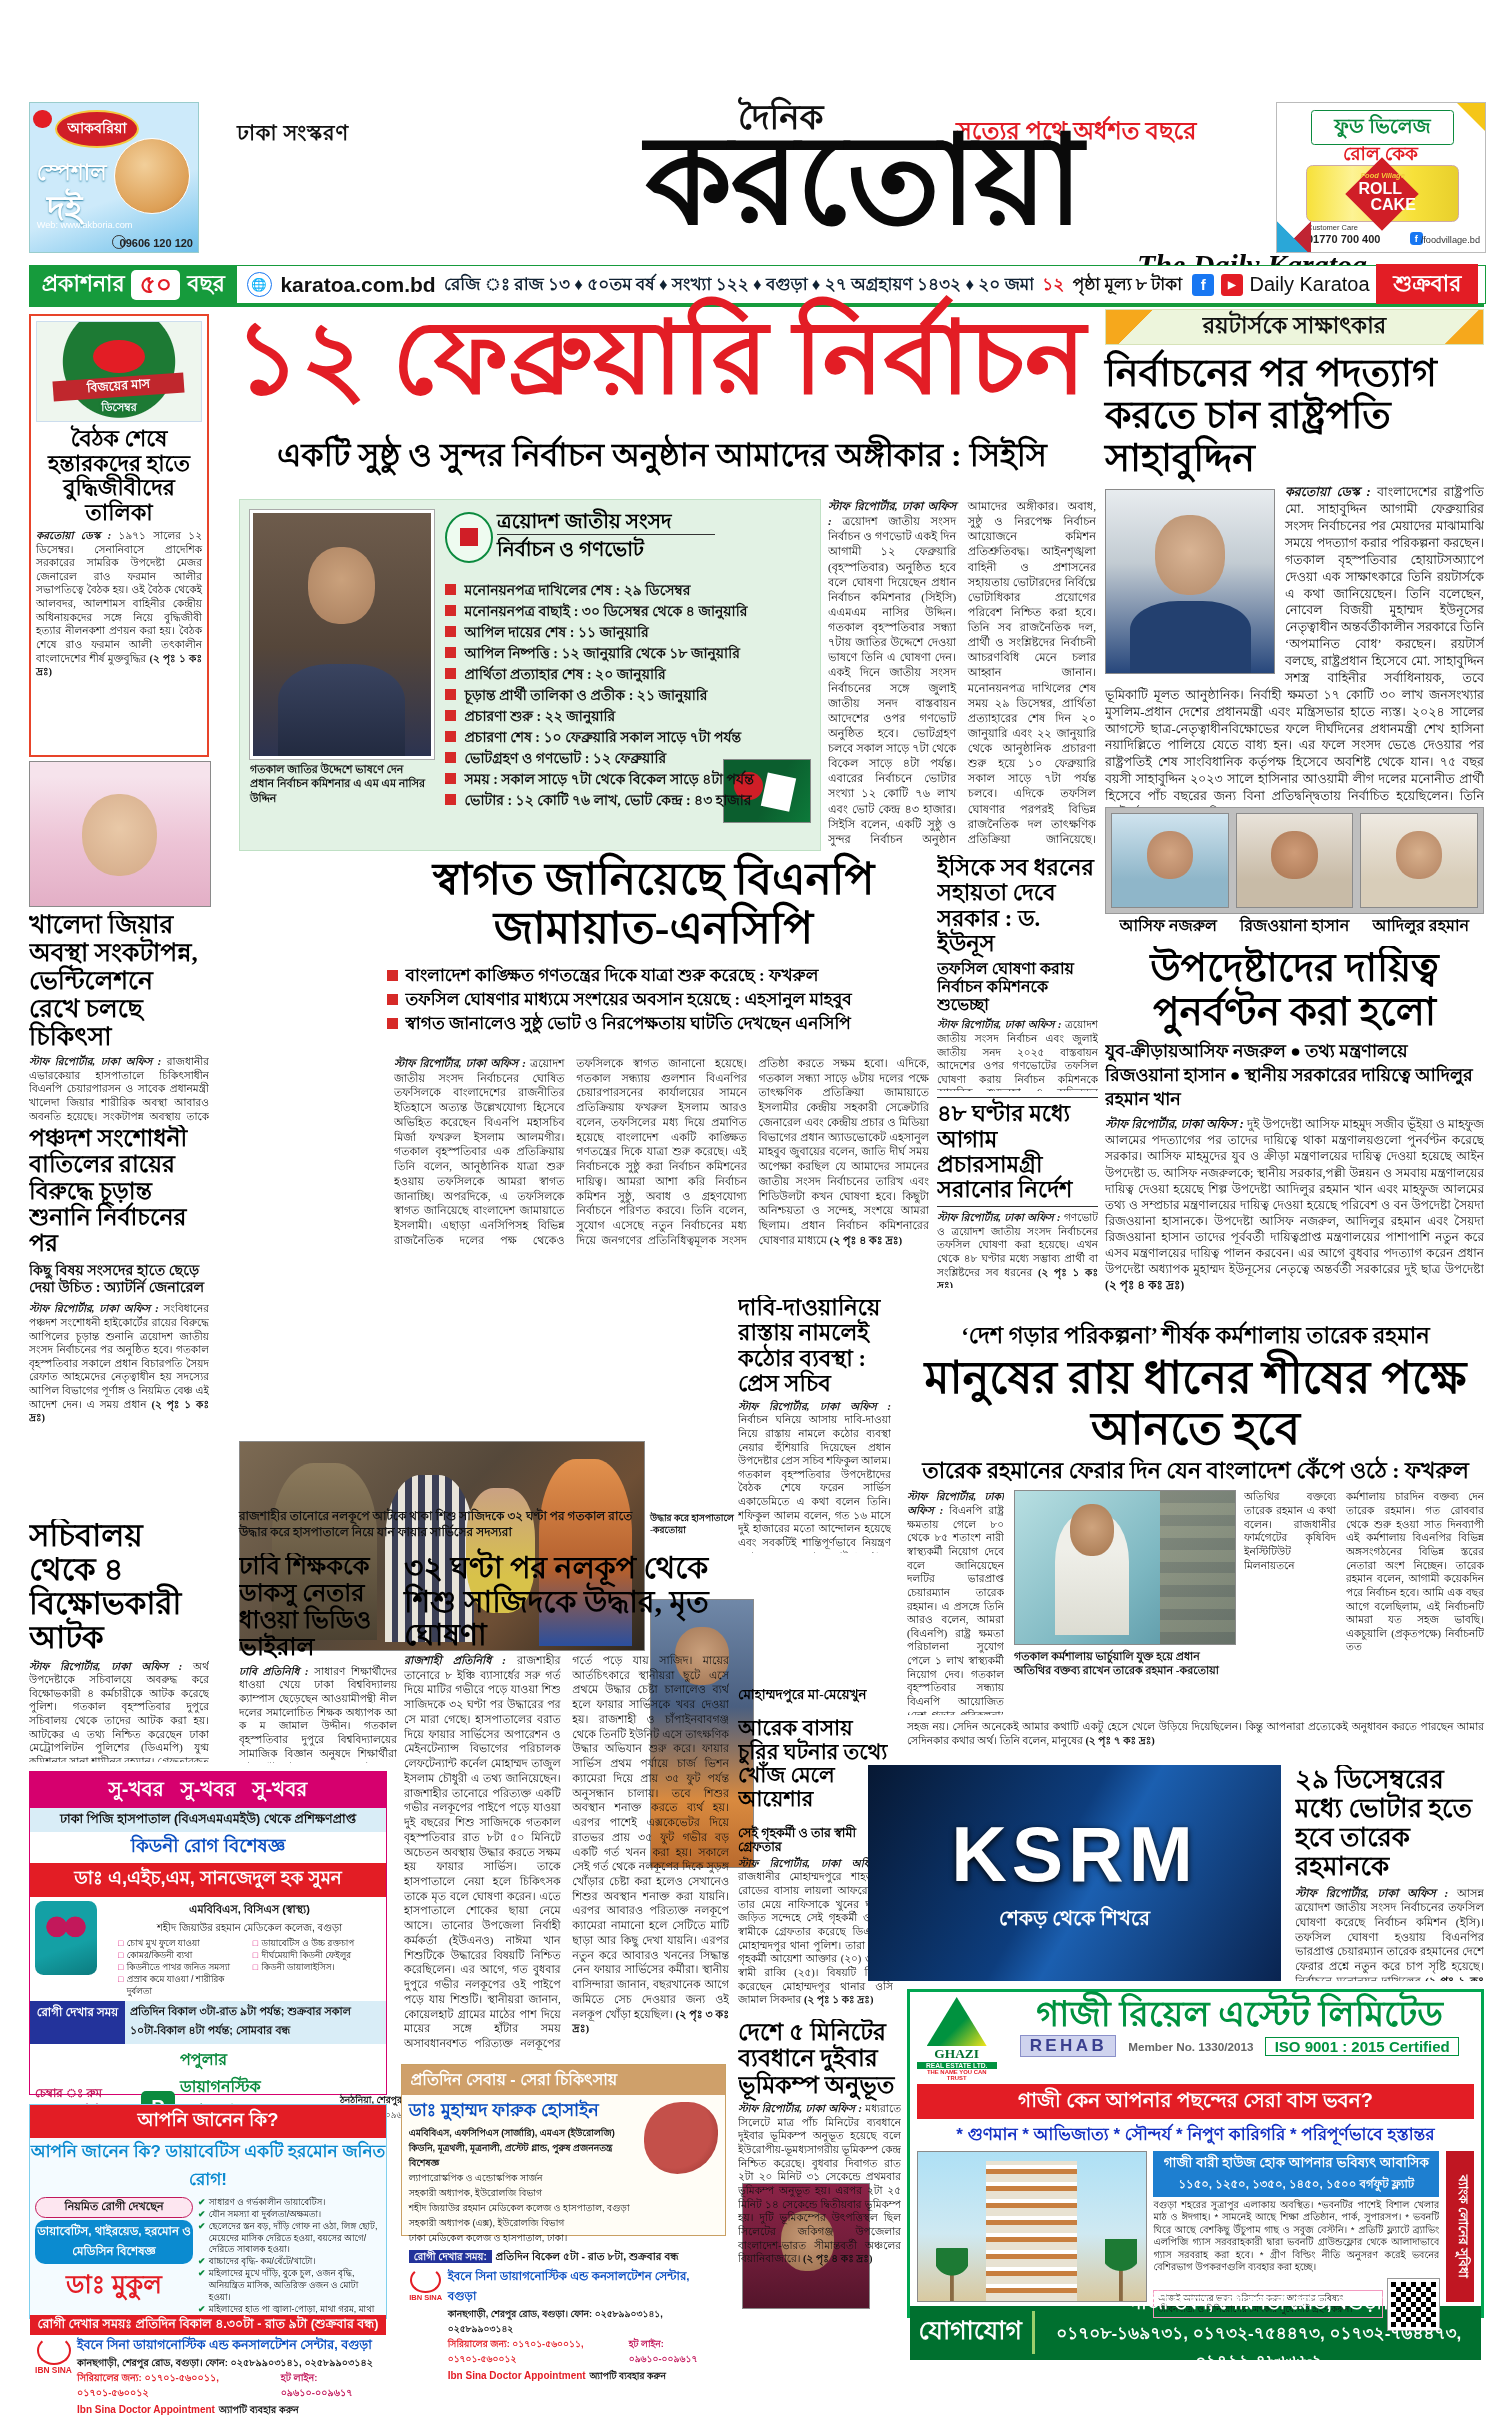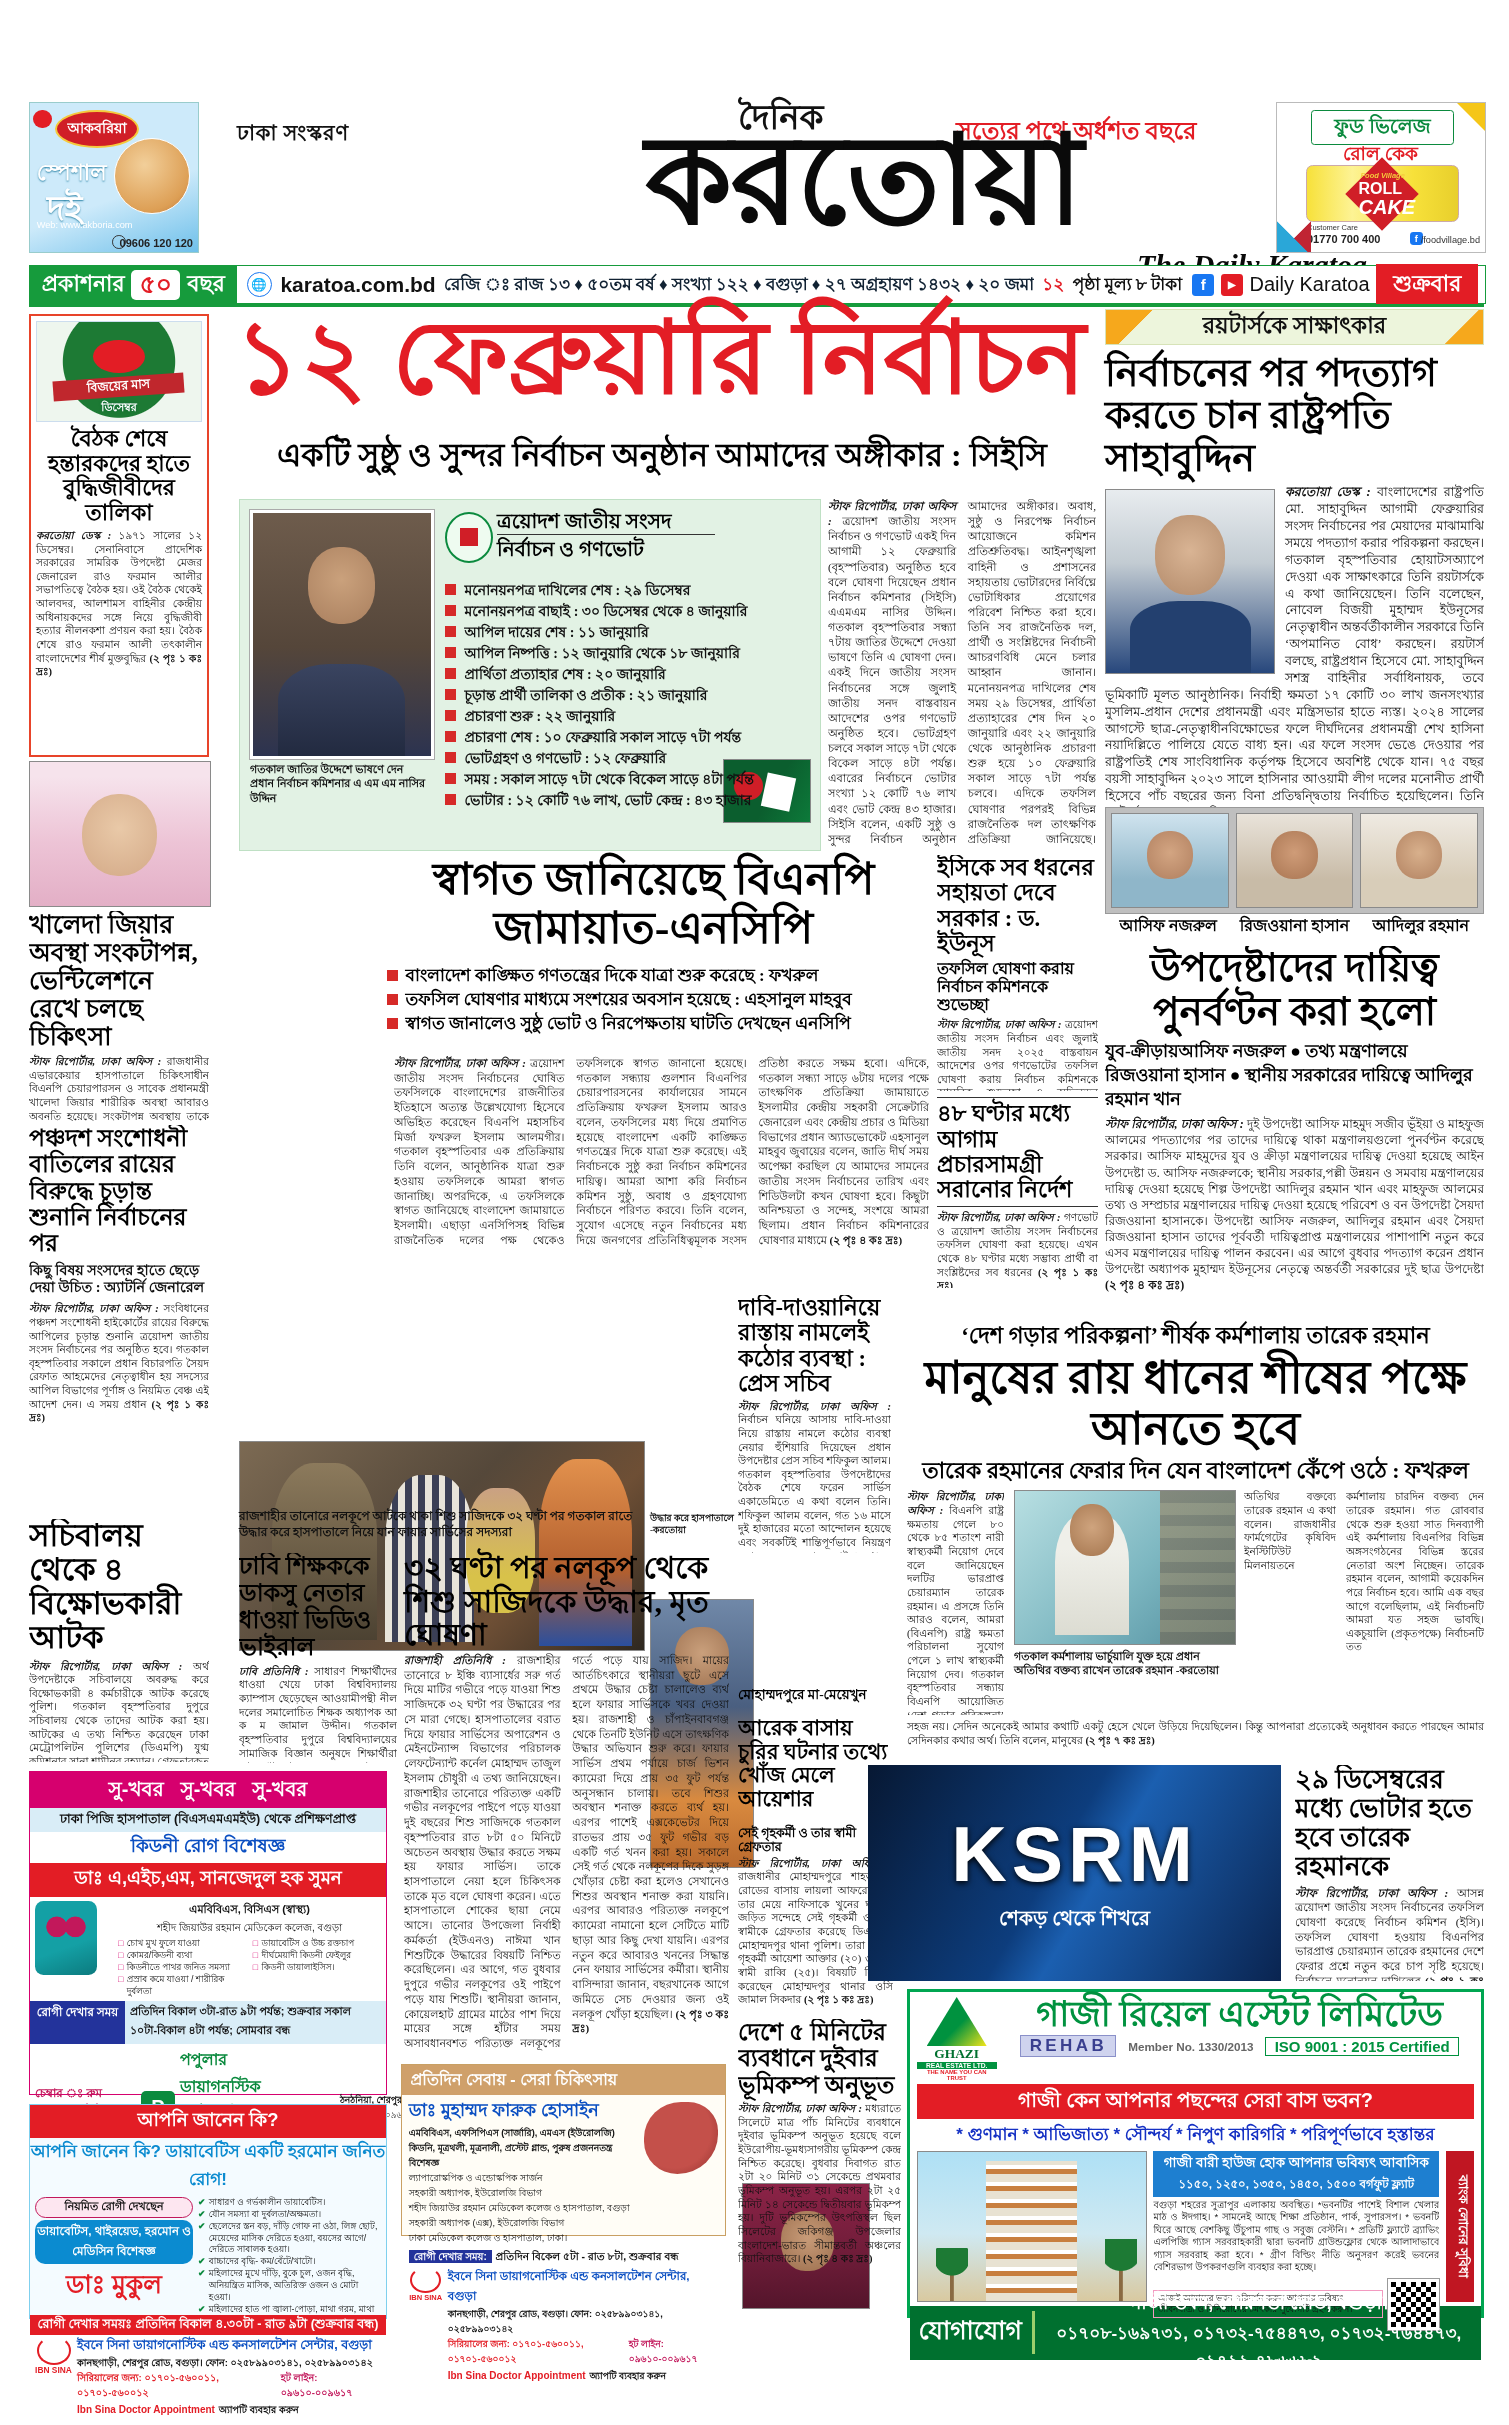--- a/index.html
+++ b/index.html
@@ -72,21 +72,21 @@
   <div class="abs" style="left:1015px;top:248px;width:352px;text-align:right;font-size:30px;font-weight:bold;font-style:italic;color:#0a0a0a;">The Daily Karatoa</div>
 
   <div class="abs adbox" style="left:1276px;top:102px;width:208px;height:149px;background:#fff;border:0.8px solid #bbb;">
     <div class="abs" style="right:0;top:0;width:0;height:0;border-left:28.5px solid transparent;border-top:28.5px solid #f5c618;"></div>
     <div class="abs center" style="left:34px;top:6.7px;width:141px;color:#0b8a3e;font-weight:bold;font-size:20px;border:1.7px solid #0b8a3e;border-radius:3.4px;">ফুড ভিলেজ</div>
     <div class="abs center" style="left:50px;top:37px;width:107px;color:#e31d25;font-weight:bold;font-size:18.4px;">রোল কেক</div>
     <div class="abs" style="left:28.5px;top:62px;width:151px;height:55px;background:linear-gradient(90deg,#f7e13a,#fdf394 30%,#f7e13a 70%,#e8cf2c);border-radius:6.7px;border:0.8px solid #caa;">
       <div class="abs" style="left:49px;top:1.7px;width:52px;height:52px;background:#d01e27;transform:rotate(45deg);"></div>
       <div class="abs" style="left:54px;top:5px;color:#f5c93c;font-size:7.5px;font-style:italic;font-weight:bold;">Food Village</div>
       <div class="abs" style="left:52px;top:14.3px;color:#fff;font-weight:bold;font-size:16px;font-family:'Liberation Sans',sans-serif;">ROLL</div>
-      <div class="abs" style="left:52px;top:30px;color:#fff;font-weight:bold;font-size:20px;font-family:'Liberation Sans',sans-serif;font-style:italic;">CAKE</div>
+      <div class="abs" style="left:64px;top:30px;color:#fff;font-weight:bold;font-size:16px;font-family:'Liberation Sans',sans-serif;">CAKE</div>
     </div>
     <div class="abs" style="left:30px;bottom:20px;font-size:7.5px;color:#333;">Customer Care</div>
     <div class="abs" style="left:30px;bottom:6.7px;font-size:11px;font-weight:bold;color:#222;">01770 700 400</div>
     <div class="abs icon-sq fb" style="right:62px;bottom:6.7px;width:13.4px;height:13.4px;font-size:9.2px;">f</div>
     <div class="abs" style="right:5px;bottom:6.7px;font-size:9.2px;color:#333;">/foodvillage.bd</div>
     <div class="abs" style="left:0;bottom:0;width:34px;height:42px;background:linear-gradient(45deg,#2aa7d8 40%,transparent 41%),linear-gradient(-45deg,#c02433 40%,transparent 41%);"></div>
   </div>
 
   <div class="abs db" style="left:29px;top:265px;width:1455px;">
     <div class="db-left">

